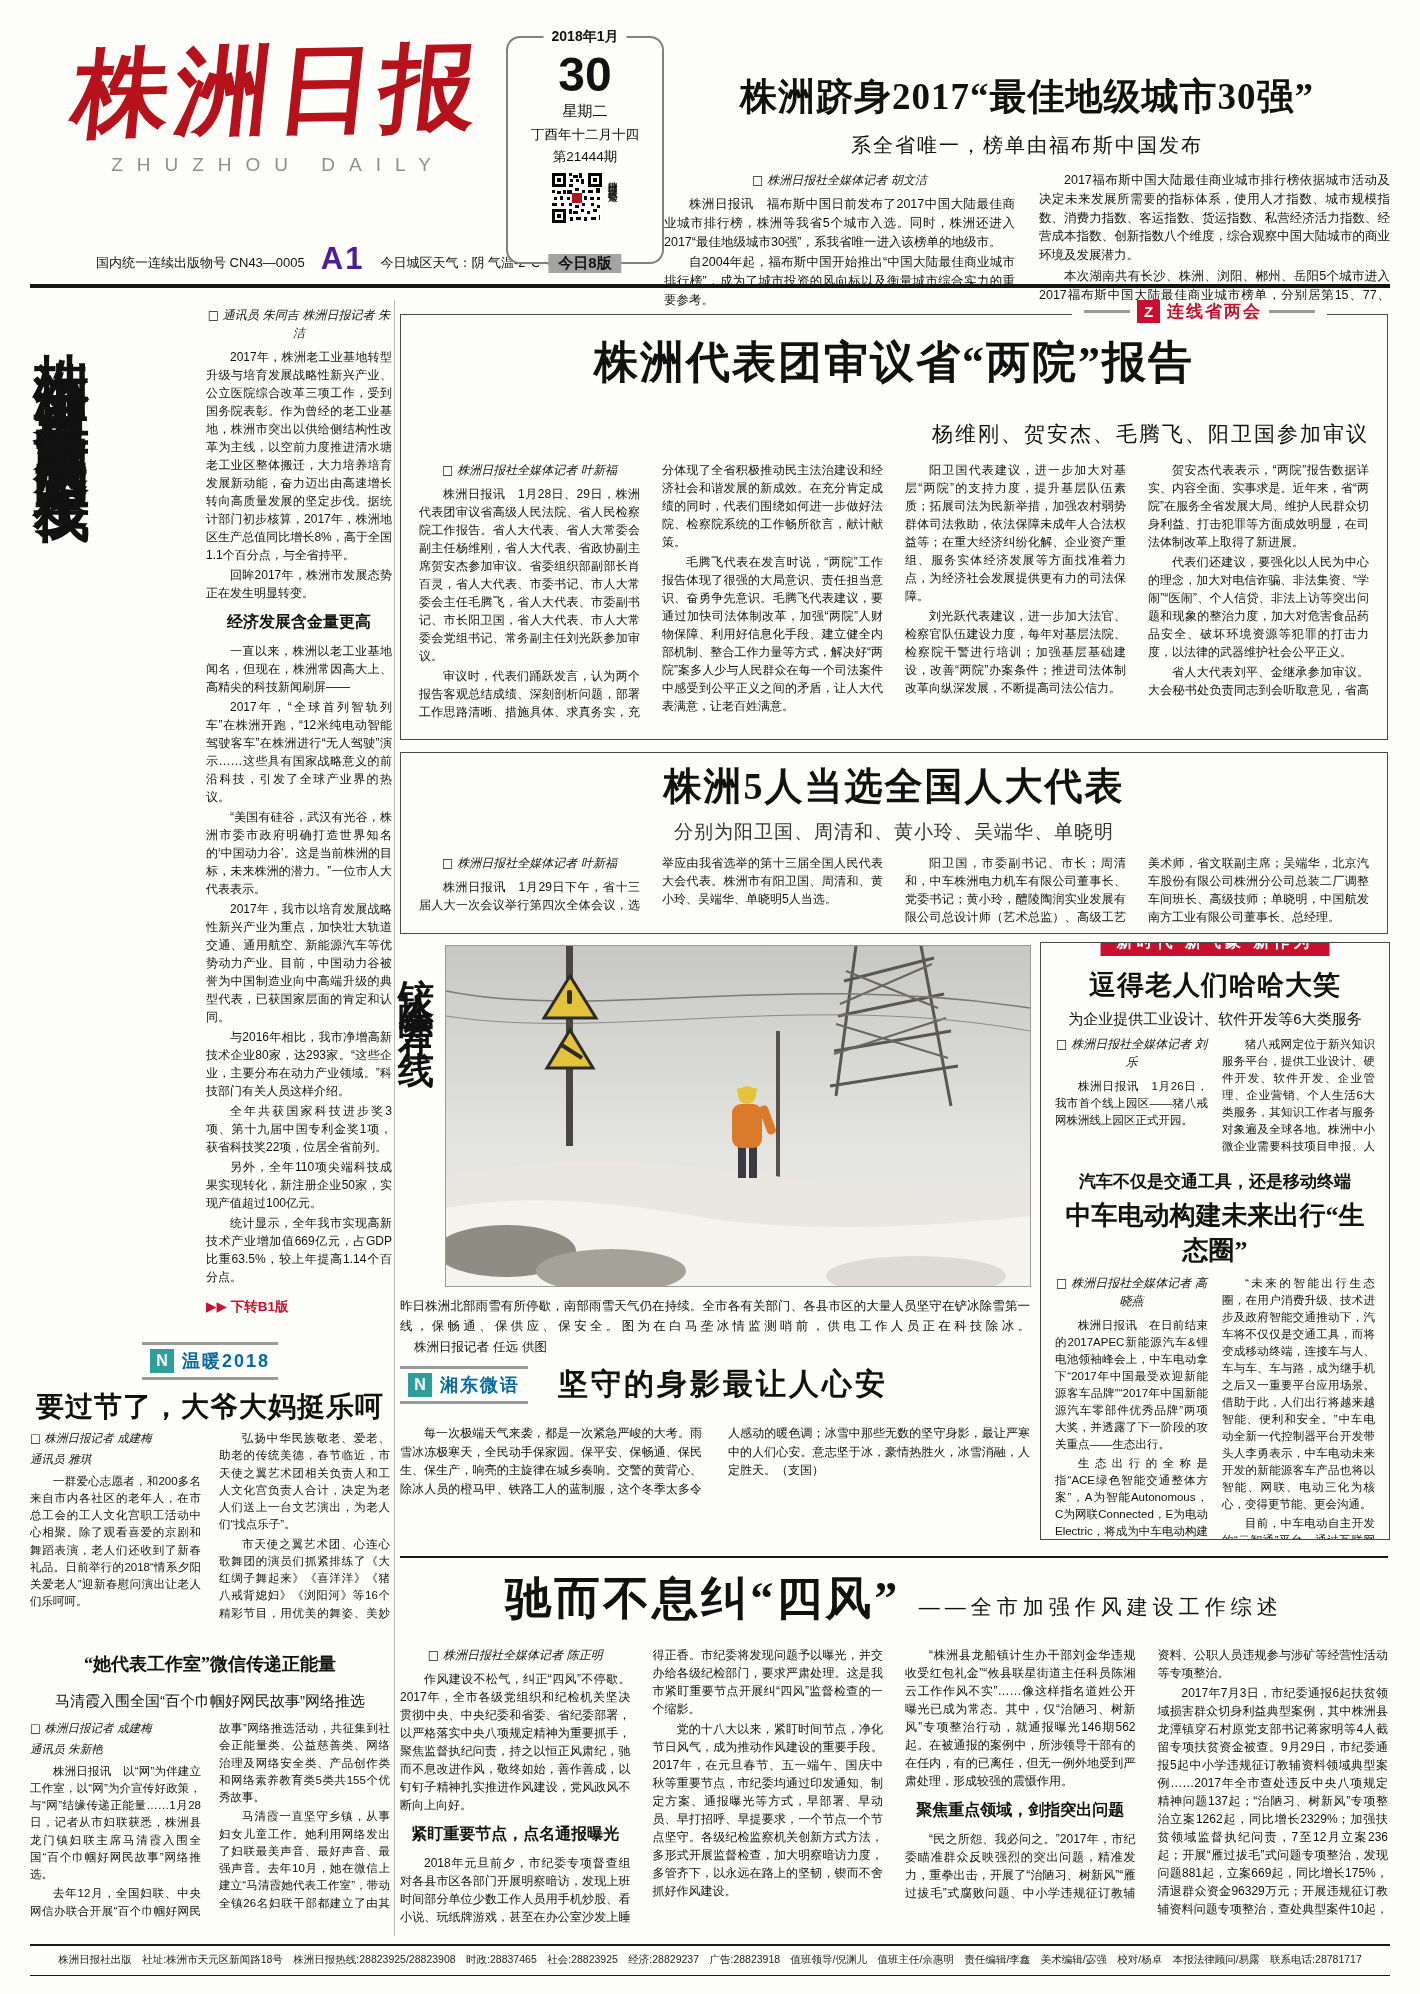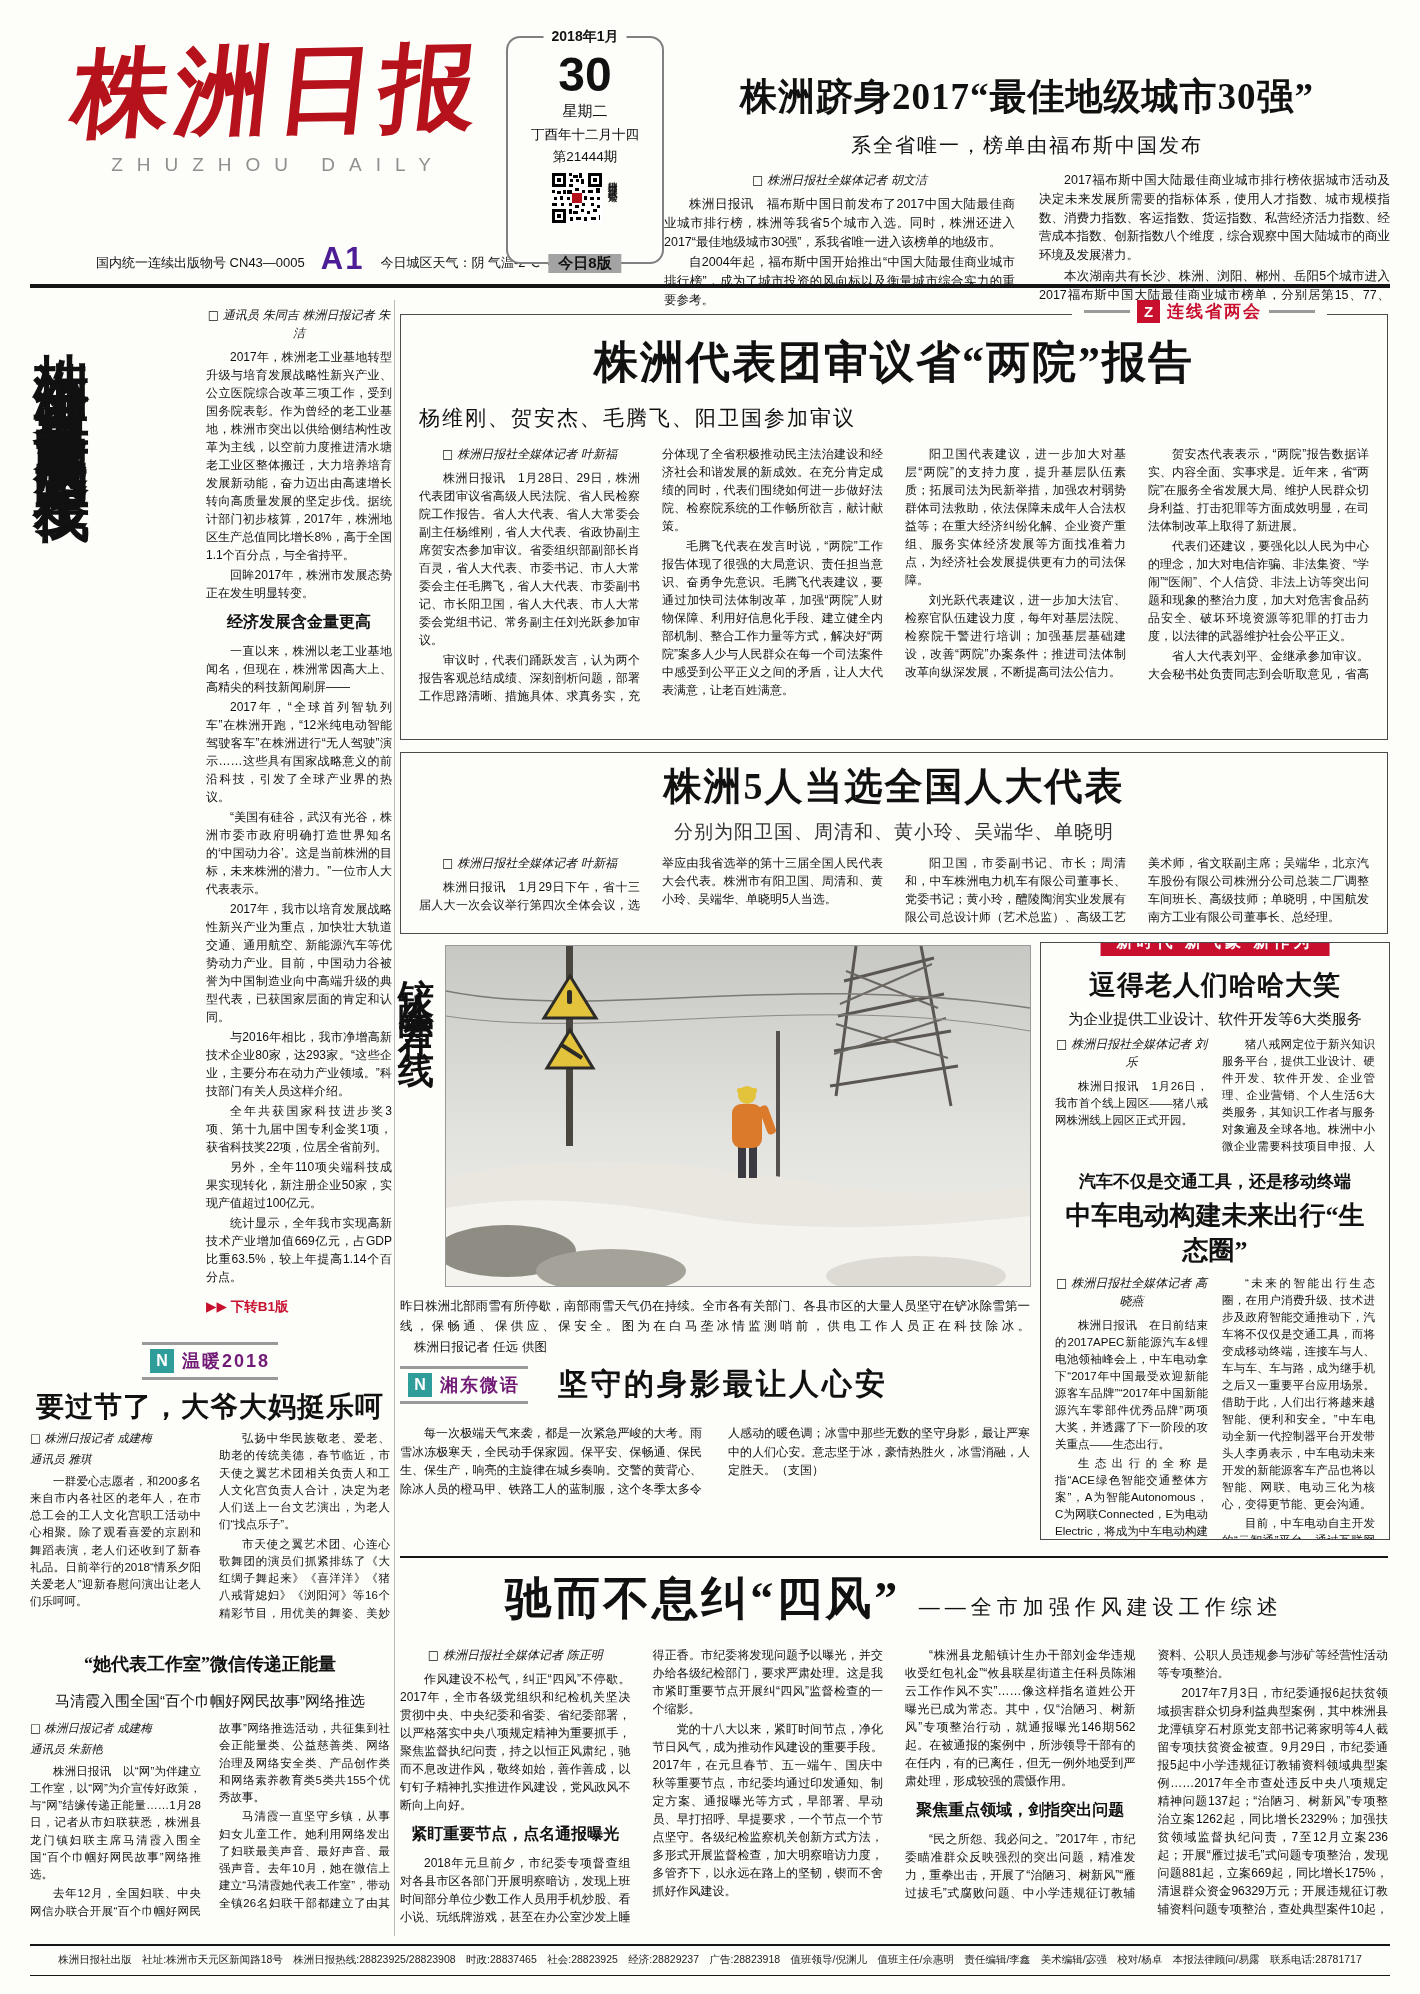--- a/index.html
+++ b/index.html
@@ -43,40 +43,40 @@
   .jump{position:absolute;left:206px;top:1298px;width:186px;color:#c8102e;font-size:13.5px;font-weight:bold;}
   .jump-arrow{margin-right:4px;}
 
   
   .box-lianghui{position:absolute;left:400px;top:314px;width:988px;height:426px;border:1.5px solid #4a4a4a;box-sizing:border-box;padding:0 18px;background:#fdfdfa;}
   .tag-z{position:absolute;right:60px;top:-15px;background:#fdfdfa;padding:0 12px;display:flex;align-items:center;gap:7px;}
   .tag-bar{width:46px;height:3px;background:#9a9a9a;}
   .tag-sq-red{width:23px;height:23px;background:#c8102e;color:#fff;font-weight:bold;font-size:15px;display:flex;align-items:center;justify-content:center;}
   .tag-z-txt{color:#c8102e;font-size:17px;font-weight:bold;letter-spacing:2px;white-space:nowrap;}
   .lh-title{font-size:44px;font-weight:900;font-family:"Liberation Serif",serif;text-align:center;margin-top:18px;letter-spacing:2px;}
-  .lh-sub{font-size:21px;text-align:left;margin-top:12px;letter-spacing:2px;}
+  .lh-sub{font-size:21px;text-align:right;margin-top:28px;letter-spacing:2px;}
   .lh-body{margin-top:13px;column-count:4;column-gap:22px;font-size:12px;line-height:1.5;height:268px;overflow:hidden;}
 
   
   .box-npc{position:absolute;left:400px;top:752px;width:988px;height:182px;border:1.5px solid #4a4a4a;box-sizing:border-box;padding:0 18px;background:#fdfdfa;}
   .npc-title{font-size:38px;font-weight:700;font-family:"Liberation Serif",serif;text-align:center;margin-top:8px;letter-spacing:2px;}
   .npc-sub{font-size:19px;text-align:center;margin-top:7px;letter-spacing:1px;color:#333;}
   .npc-body{margin-top:9px;column-count:4;column-gap:22px;font-size:12px;line-height:1.5;height:76px;overflow:hidden;}
 
   
   .photo-vtitle{position:absolute;left:398px;top:950px;height:340px;writing-mode:vertical-rl;font-size:36px;font-weight:900;line-height:1;letter-spacing:12px;}
   .photo{position:absolute;left:446px;top:946px;width:584px;height:340px;outline:1px solid #999;}
   .caption{position:absolute;left:400px;top:1296px;width:630px;font-size:12.5px;line-height:1.62;text-align:justify;font-family:"DejaVu Serif",serif;}
   .credit{white-space:nowrap;margin-left:14px;}
 
   
   .weiyu-head{position:absolute;left:400px;top:1364px;width:630px;display:flex;align-items:center;gap:30px;}
   .tag-n{display:inline-flex;align-items:center;gap:8px;border-top:3px solid #9a9a9a;border-bottom:3px solid #9a9a9a;padding:4px 8px;}
   .tag-sq-teal{width:24px;height:24px;background:#2f9e9b;color:#fff;font-weight:bold;font-size:16px;display:flex;align-items:center;justify-content:center;}
-  .tag-n-txt{color:#701a75;font-size:18px;font-weight:bold;letter-spacing:2px;white-space:nowrap;}
+  .tag-n-txt{color:#0369a1;font-size:18px;font-weight:bold;letter-spacing:2px;white-space:nowrap;}
   .weiyu-title{font-size:30px;font-weight:900;font-family:"Liberation Serif",serif;letter-spacing:3px;white-space:nowrap;}
   .weiyu-body{position:absolute;left:400px;top:1424px;width:630px;height:112px;column-count:2;column-gap:26px;font-size:12px;line-height:1.55;overflow:hidden;font-family:"DejaVu Serif",serif;}
 
   
   .box-right{position:absolute;left:1040px;top:942px;width:350px;height:598px;border:1.5px solid #4a4a4a;box-sizing:border-box;padding:0 14px;overflow:hidden;background:#fdfdfa;}
   .tag-era{position:absolute;left:50%;top:-14px;transform:translateX(-50%);background:#c8102e;color:#fff;font-weight:bold;font-size:16px;padding:3px 16px;letter-spacing:4px;white-space:nowrap;}
   .rp-title{font-size:27px;font-weight:900;font-family:"Liberation Serif",serif;text-align:center;margin-top:24px;letter-spacing:1px;}
   .rp-sub{font-size:15px;text-align:center;margin-top:7px;}
   .rp-body{margin-top:7px;column-count:2;column-gap:14px;font-size:11.5px;line-height:1.48;height:122px;overflow:hidden;}
   .crrc-kicker{font-size:17px;font-weight:bold;text-align:center;margin-top:12px;}

